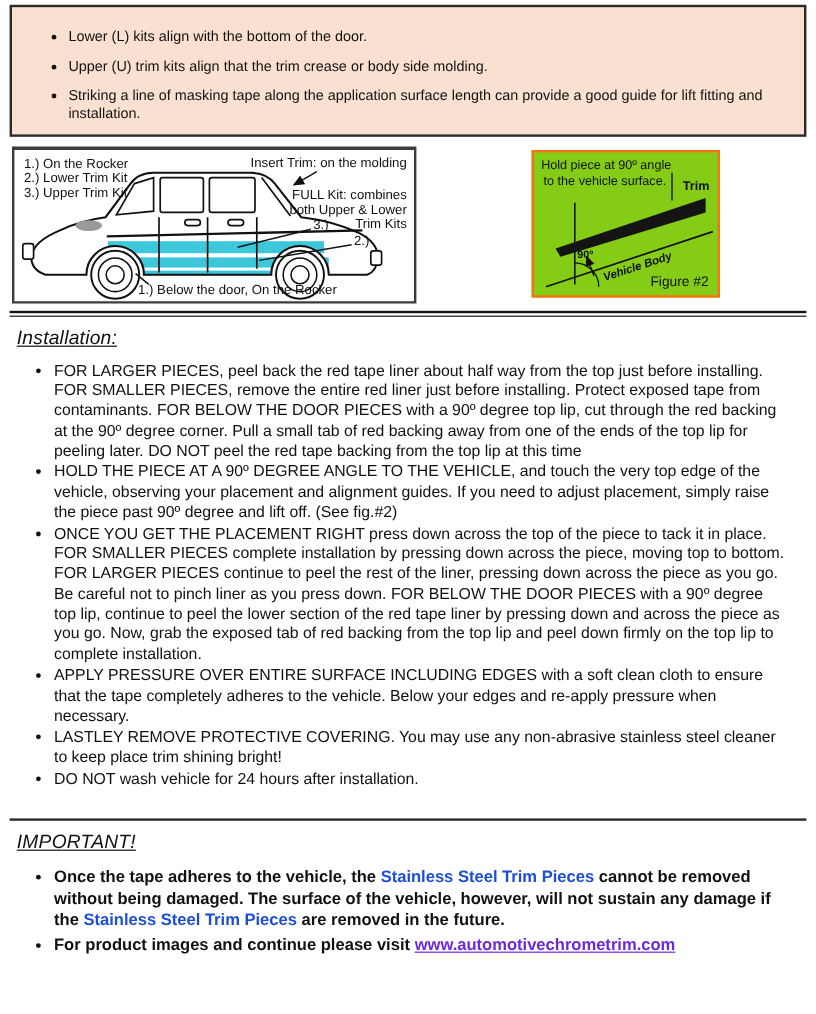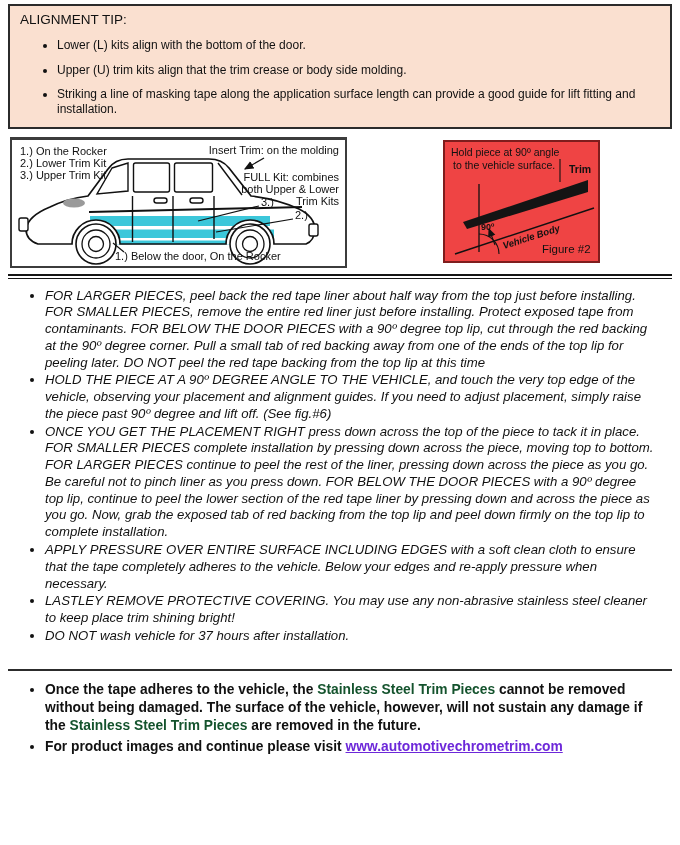--- a/index.html
+++ b/index.html
@@ -19,50 +19,49 @@
   .tip-list li{font-size:12px;line-height:1.22;margin-bottom:10px;}
   .tip-list li:last-child{margin-bottom:2px;}
 
   .figures{position:relative;height:134px;margin-top:8px;}
   .fig1{
     position:absolute;left:10px;top:0;width:333px;height:126px;
     border:2px solid #3c3c3c;border-top-width:3px;background:#fff;
   }
   .fig2{
     position:absolute;left:443px;top:3px;width:153px;height:119px;
-    border:2px solid #7f1d1d;background:#ef4444;
+    border:2px solid #f97316;background:#84cc16;
   }
   .fig1 svg,.fig2 svg{display:block;}
   svg text{fill:#111;}
 
   .double-rule{
     margin:3px 8px 0 8px;height:2px;
     border-top:2px solid #151515;border-bottom:1px solid #151515;
   }
 
   .section-heading{
     font-size:16px;font-style:italic;font-weight:normal;
     text-decoration:underline;margin:10px 0 0 14px;letter-spacing:.2px;
   }
   .inst-list{margin:9px 26px 0 30px;padding-left:15px;}
-  .inst-list li{font-size:13.2px;line-height:1.27;margin:0 0 1px 0;font-style:italic;}
+  .inst-list li{font-size:13.2px;line-height:1.27;margin:0 0 1px 0;}
 
   .imp-rule{border:none;border-top:2px solid #2c2c2c;margin:24px 8px 0 8px;}
   .imp-list{margin:10px 22px 0 30px;padding-left:15px;}
   .imp-list li{font-size:13.8px;line-height:1.33;font-weight:bold;margin:0 0 2px 0;}
-  .red{color:#14532d;}
+  .red{color:#1d4ed8;}
   a.link{color:#6d28d9;font-weight:bold;text-decoration:underline;}
 </style>
 </head>
 <body>
 
 <div>
 
   <div class="tip-box">
-    <div class="tip-title">ALIGNMENT TIP:</div>
     <ul class="tip-list">
       <li>Lower (L) kits align with the bottom of the door.</li>
       <li>Upper (U) trim kits align that the trim crease or body side molding.</li>
       <li>Striking a line of masking tape along the application surface length can provide a good guide for lift fitting and installation.</li>
     </ul>
   </div>
 
   <div class="figures">
 
     <div class="fig1">
@@ -147,29 +146,31 @@
         <text x="124" y="31" font-size="10.5" font-weight="bold">Trim</text>
         <text x="36" y="88" font-size="9" font-weight="bold">90º</text>
         <text x="56" y="100" font-size="9.5" font-weight="bold" font-style="italic" transform="rotate(-18 80 94)">Vehicle Body</text>
         <text x="97" y="111" font-size="11.5">Figure #2</text>
       </svg>
     </div>
   </div>
 
   <div class="double-rule"></div>
 
+  <h2 class="section-heading">Installation:</h2>
   <ul class="inst-list">
     <li>FOR LARGER PIECES, peel back the red tape liner about half way from the top just before installing. FOR SMALLER PIECES, remove the entire red liner just before installing. Protect exposed tape from contaminants. FOR BELOW THE DOOR PIECES with a 90º degree top lip, cut through the red backing at the 90º degree corner. Pull a small tab of red backing away from one of the ends of the top lip for peeling later. DO NOT peel the red tape backing from the top lip at this time</li>
-    <li>HOLD THE PIECE AT A 90º DEGREE ANGLE TO THE VEHICLE, and touch the very top edge of the vehicle, observing your placement and alignment guides. If you need to adjust placement, simply raise the piece past 90º degree and lift off. (See fig.#6)</li>
+    <li>HOLD THE PIECE AT A 90º DEGREE ANGLE TO THE VEHICLE, and touch the very top edge of the vehicle, observing your placement and alignment guides. If you need to adjust placement, simply raise the piece past 90º degree and lift off. (See fig.#2)</li>
     <li>ONCE YOU GET THE PLACEMENT RIGHT press down across the top of the piece to tack it in place.  FOR SMALLER PIECES complete installation by pressing down across the piece, moving top to bottom. FOR LARGER PIECES continue to peel the rest of the liner, pressing down across the piece as you go. Be careful not to pinch liner as you press down. FOR BELOW THE DOOR PIECES with a 90º degree top lip, continue to peel the lower section of the red tape liner by pressing down and across the piece as you go. Now, grab the exposed tab of red backing from the top lip and peel down firmly on the top lip to complete installation.</li>
     <li>APPLY PRESSURE OVER ENTIRE SURFACE INCLUDING EDGES with a soft clean cloth to ensure that the tape completely adheres to the vehicle. Below your edges and re-apply pressure when necessary.</li>
     <li>LASTLEY REMOVE PROTECTIVE COVERING. You may use any non-abrasive stainless steel cleaner to keep place trim shining bright!</li>
-    <li>DO NOT wash vehicle for 37 hours after installation.</li>
+    <li>DO NOT wash vehicle for 24 hours after installation.</li>
   </ul>
 
   <hr class="imp-rule">
 
+  <h2 class="section-heading">IMPORTANT!</h2>
   <ul class="imp-list">
     <li><span>Once the tape adheres to the vehicle, the </span><span class="red">Stainless Steel Trim Pieces</span><span> cannot be removed without being damaged. The surface of the vehicle, however, will not sustain any damage if the </span><span class="red">Stainless Steel Trim Pieces</span><span> are removed in the future.</span></li>
     <li><span>For product images and continue please visit </span><a class="link" href="#">www.automotivechrometrim.com</a></li>
   </ul>
 
 </div>
 
 </body></html>

